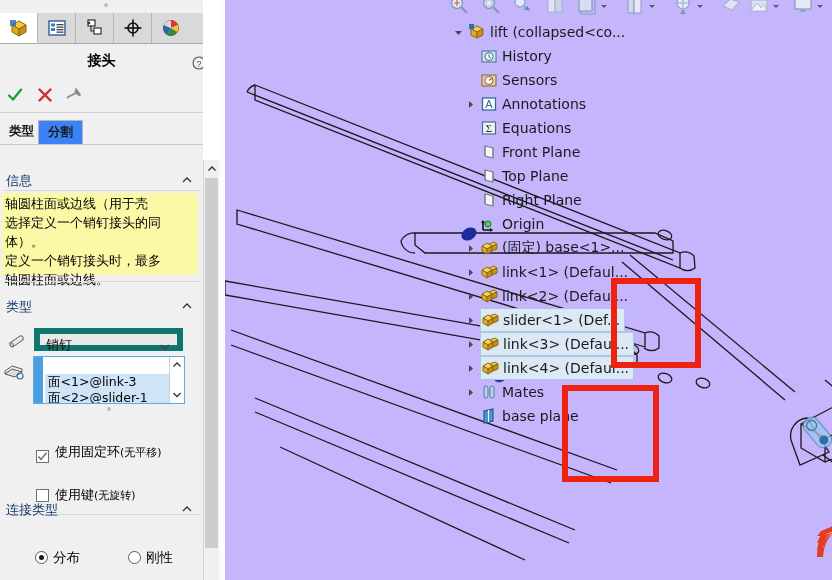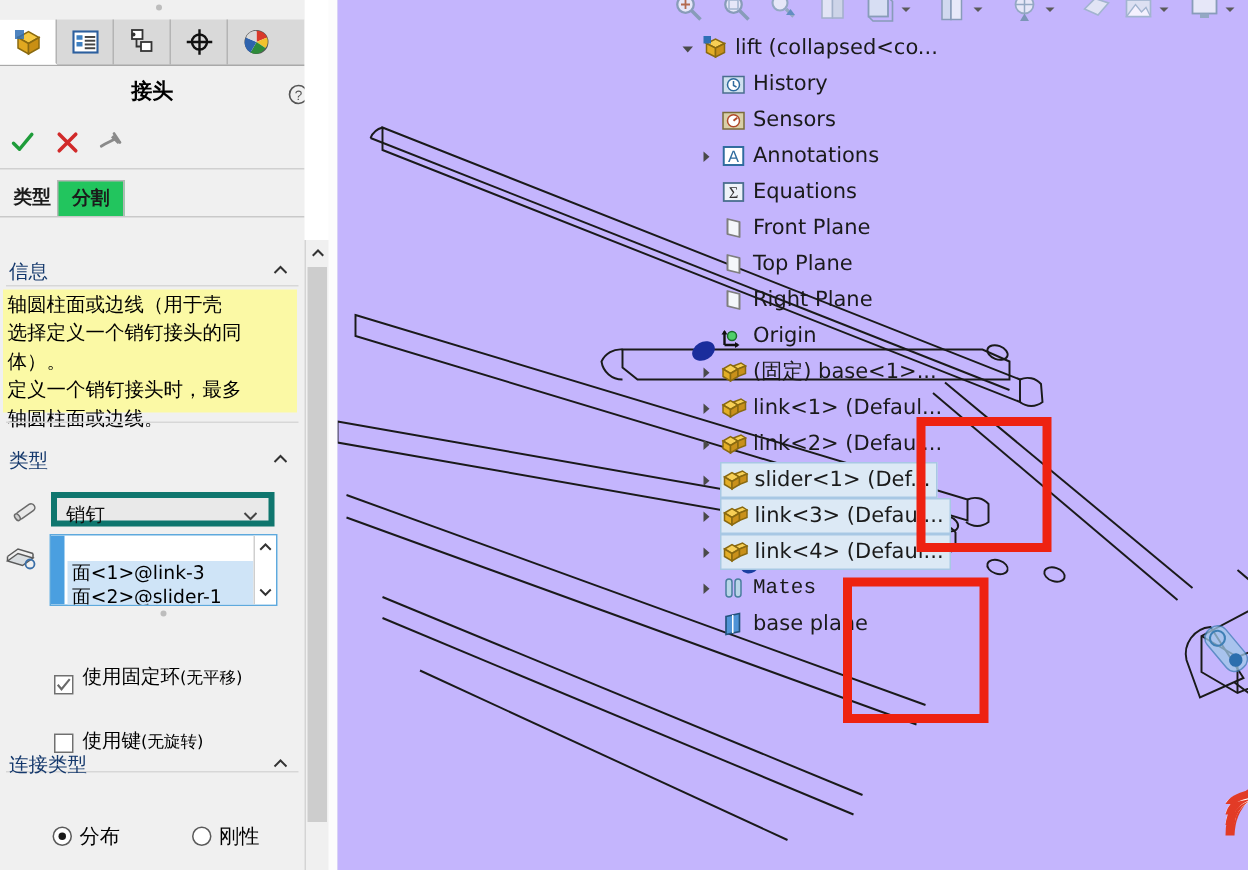--- a/index.html
+++ b/index.html
@@ -34,37 +34,37 @@
   #pm-help{position:absolute;left:192px;top:56px;width:14px;height:14px;}
   #pm-actions{position:absolute;left:0;top:84px;width:203px;height:26px;}
   .pm-act{position:absolute;top:0;width:24px;height:22px;display:flex;align-items:center;justify-content:center;}
   #pm-sep{position:absolute;left:0;top:112px;width:203px;height:1px;background:#d0d0d0;}
 
   
   #sub-tabs{position:absolute;left:0;top:120px;width:203px;height:25px;}
   .sub-tab{position:absolute;top:0;height:24px;box-sizing:border-box;
            padding:3px 9px 0 9px;font-size:12.5px;font-weight:bold;color:#1b1b1b;}
   .sub-tab.active{background:#f0f0f0;}
-  .sub-tab.inactive{background:#22c55e;border:1px solid #b6b6b6;border-bottom:none;}
+  .sub-tab.inactive{background:#3b82f6;border:1px solid #b6b6b6;border-bottom:none;}
   #sub-underline{position:absolute;left:0;top:144px;width:203px;height:1px;background:#c9c9c9;}
 
   
   .sec-head{position:absolute;left:0;width:203px;height:22px;}
   .sec-title{position:absolute;left:6px;top:2px;font-weight:normal;font-size:13px;color:#14386c;}
   .sec-chev{position:absolute;right:10px;top:4px;width:12px;height:12px;}
   .sec-rule{position:absolute;left:4px;width:195px;height:1px;background:#d7d7d7;}
 
   
   #info-box{position:absolute;left:2px;top:193px;width:196px;height:82px;background:#fbf9a5;
             font-size:13px;line-height:19px;color:#000;padding:1px 3px;box-sizing:border-box;}
 
   
   #type-icon{position:absolute;left:6px;top:332px;width:22px;height:18px;}
   #type-select{position:absolute;left:34px;top:328px;width:149px;height:23px;background:#e9e9e9;
-               border:4px solid #0f766e;box-sizing:border-box;font-size:13px;padding:2px 0 0 6px;color:#111;}
+               border:6px solid #0f766e;box-sizing:border-box;font-size:13px;padding:2px 0 0 6px;color:#111;}
   #type-chev{position:absolute;right:7px;top:6px;width:10px;height:10px;}
 
   
   #sel-icon{position:absolute;left:2px;top:362px;width:24px;height:22px;}
   #sel-list{position:absolute;left:33px;top:356px;width:152px;height:48px;background:#ffffff;
             border:1px solid #5ea9dd;box-sizing:border-box;overflow:hidden;}
   #sel-accent{position:absolute;left:0;top:0;width:9px;height:100%;background:#4a9fe0;}
   .sel-row{position:absolute;left:11px;right:15px;height:16px;background:#cfe4f7;
            font-size:12.5px;padding-left:3px;white-space:nowrap;overflow:hidden;}
   #sel-sb{position:absolute;right:0;top:0;width:14px;height:100%;background:#ffffff;border-left:1px solid #cfcfcf;}
@@ -522,21 +522,21 @@
             <polygon points="9,5 14,3 17,5 12,7" fill="#f7cf55" stroke="#8a6a10"></polygon>
             <polygon points="12,7 17,5 17,10 12,12" fill="#c9901a" stroke="#8a6a10"></polygon>
           </svg></span>
         <span>link&lt;4&gt; (Defaul...</span>
       </div>
       <span class="tr-exp" style="left: 8px; top: 360px;">
         <svg width="9" height="9" viewBox="0 0 9 9">
           <path d="M3 1 L3 8 L7 4.5 Z" fill="#4a4a4a"></path>
         </svg>
       </span>
-      <div class="tr" style="left: 24px; top: 360px; font-family: Liberation Mono, monospace;">
+      <div class="tr" style="left: 24px; top: 360px;">
         <span class="tr-ico"><svg viewBox="0 0 18 18">
             <rect x="4" y="3" width="4" height="12" rx="2" fill="#b9d6e8" stroke="#4a7e9e"></rect>
             <rect x="10" y="3" width="4" height="12" rx="2" fill="#b9d6e8" stroke="#4a7e9e"></rect>
           </svg></span>
         <span>Mates</span>
       </div>
       <div class="tr" style="left: 24px; top: 384px;">
         <span class="tr-ico"><svg viewBox="0 0 18 18">
             <path d="M4 4 L13 2 L13 14 L4 16 Z" fill="#4f93d6" stroke="#23527c" stroke-width="1.1"></path>
             <path d="M8.5 3 L8.5 15" stroke="#fff" stroke-width="1"></path>

